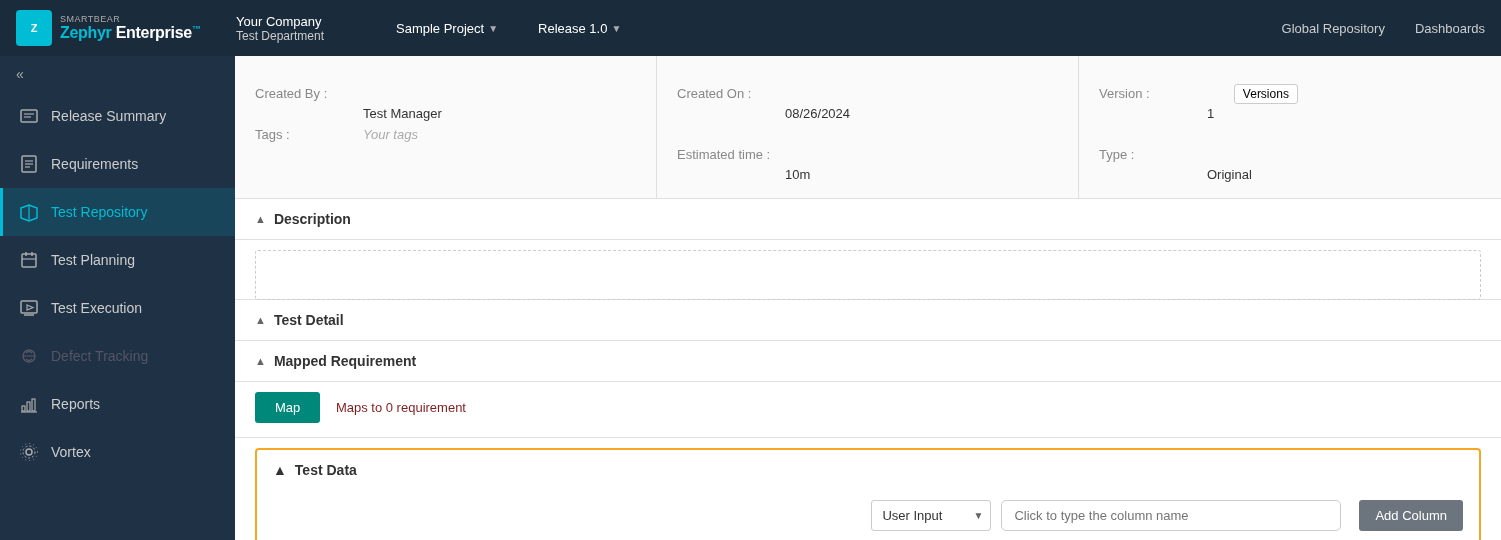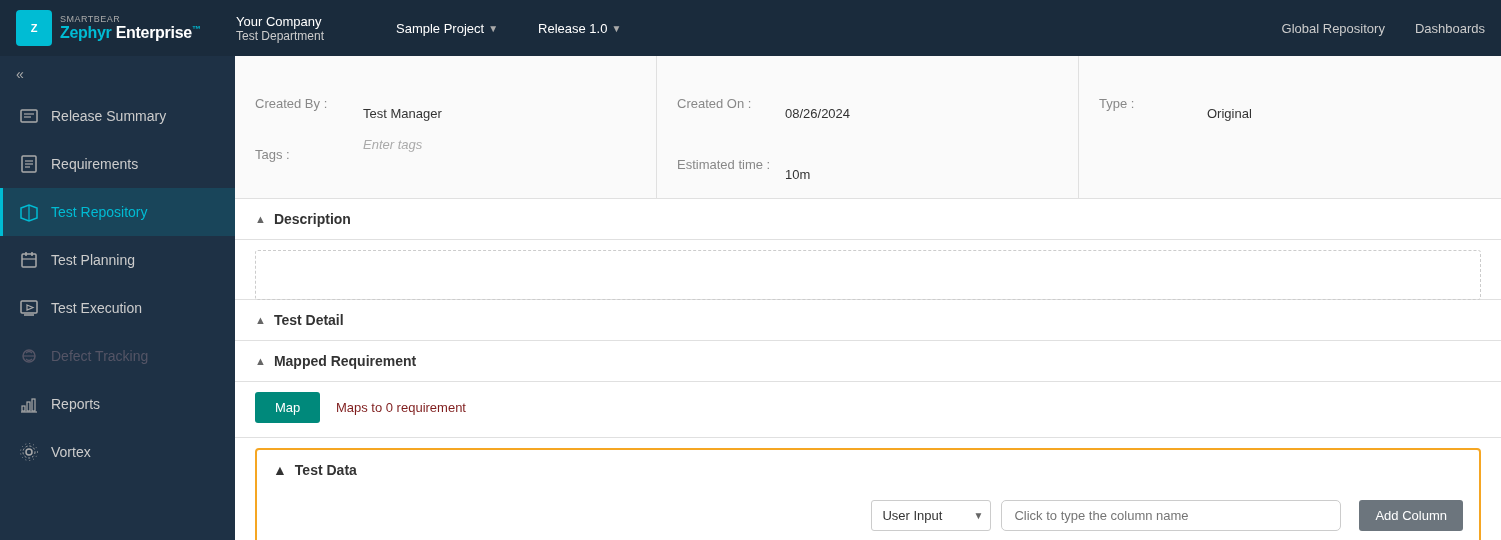--- a/index.html
+++ b/index.html
@@ -158,21 +158,21 @@
       border-right: 1px solid #e0e0e0;
     }
     .info-col:last-child { border-right: none; }
     .info-row {
       display: flex;
       align-items: center;
       gap: 8px;
       margin-bottom: 6px;
       font-size: 13px;
     }
-    .info-label { color: #888; min-width: 100px; margin-top: 20px; }
+    .info-label { color: #888; min-width: 100px; }
     .info-value { color: #333; margin-top: 40px; }
 
     
     .section-header {
       display: flex;
       align-items: center;
       gap: 8px;
       padding: 12px 20px;
       font-size: 14px;
       font-weight: 600;
@@ -423,36 +423,41 @@
 
 
     <div class="info-section">
       <div class="info-col">
         <div class="info-row">
           <span class="info-label">Created By :</span>
           <span class="info-value">Test Manager</span>
         </div>
         <div class="info-row">
           <span class="info-label">Tags :</span>
-          <span style="color:#aaa;font-style:italic">Enter tags</span>
+          <span style="color:#aaa;font-style:italic">Your tags</span>
         </div>
       </div>
 
       <div class="info-col">
         <div class="info-row">
           <span class="info-label">Created On :</span>
           <span class="info-value">08/26/2024</span>
         </div>
         <div class="info-row">
           <span class="info-label">Estimated time :</span>
           <span class="info-value">10m</span>
         </div>
       </div>
 
       <div class="info-col">
+        <div class="info-row">
+          <span class="info-label">Version :</span>
+          <span class="info-value">1</span>&nbsp;
+          <button style="background:white;border:1px solid #ccc;padding:2px 8px;font-size:12px;cursor:pointer;border-radius:3px">Versions</button>
+        </div>
         <div class="info-row">
           <span class="info-label">Type :</span>
           <span class="info-value">Original</span>
         </div>
       </div>
     </div>
 
     <div class="section-header">
       <span class="chevron">▲</span>
       <span>Description</span>

